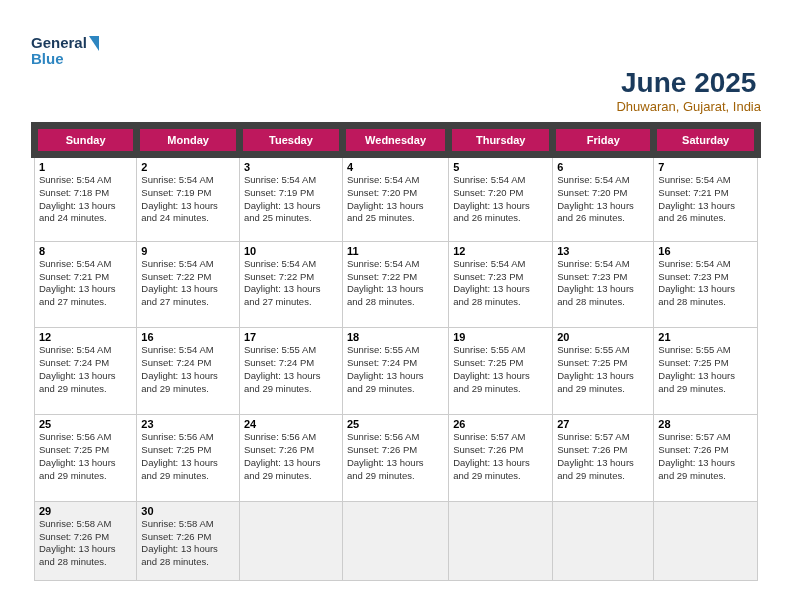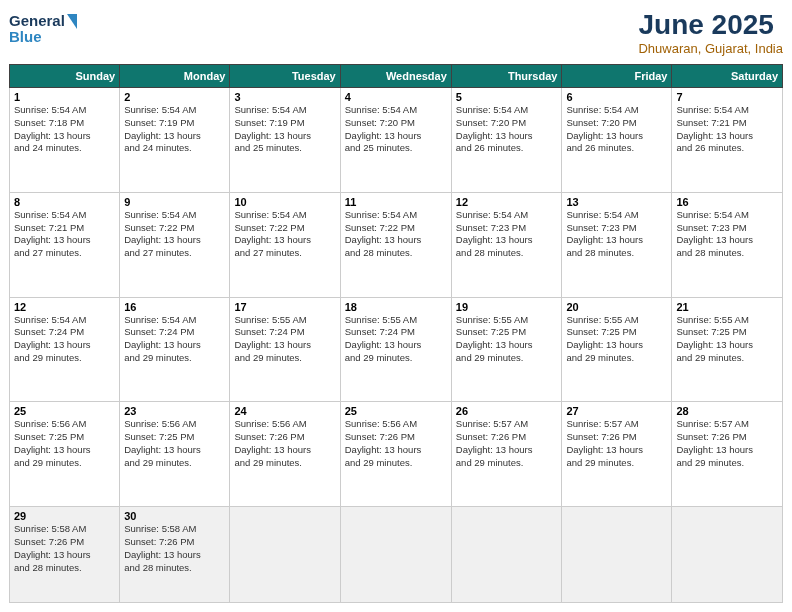--- a/index.html
+++ b/index.html
@@ -6,59 +6,60 @@
     body {
       font-family: Arial, sans-serif;
       background: #fff;
       width: 792px;
       height: 612px;
       overflow: hidden;
     }
     .page {
       width: 792px;
       height: 612px;
-      padding: 9px;
+      padding: 31px;
       display: flex;
       flex-direction: column;
     }
     .header {
       display: flex;
       justify-content: space-between;
       align-items: flex-start;
       margin-bottom: 8px;
     }
     .logo {
       display: flex;
       align-items: center;
     }
     .title-area {
-      text-align: left;
+      text-align: center;
+      margin-top: 36px;
     }
     .month-title {
       font-size: 28px;
       font-weight: bold;
       color: #1a3a5c;
     }
     .location {
       font-size: 13px;
       color: #a16207;
     }
     .calendar {
       width: 100%;
       border-collapse: collapse;
       flex: 1;
       font-size: 9.5px;
     }
     .calendar th {
-      background: #0f766e;
+      background: #be185d;
       color: #fff;
       padding: 5px 4px;
-      text-align: right;
+      text-align: center;
       font-size: 11px;
-      border: 1px solid #404040;
+      border: 7px solid #404040;
     }
     .calendar td {
       border: 1px solid #ccc;
       padding: 3px 4px;
       vertical-align: top;
       width: 113px;
       background: #fff;
     }
     .calendar td.last-row {
       background: #f0f0f0;

